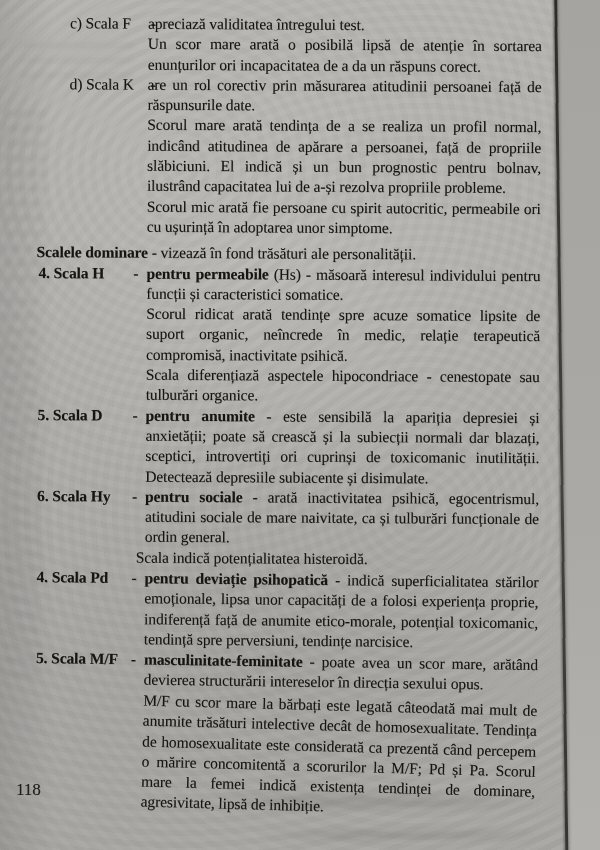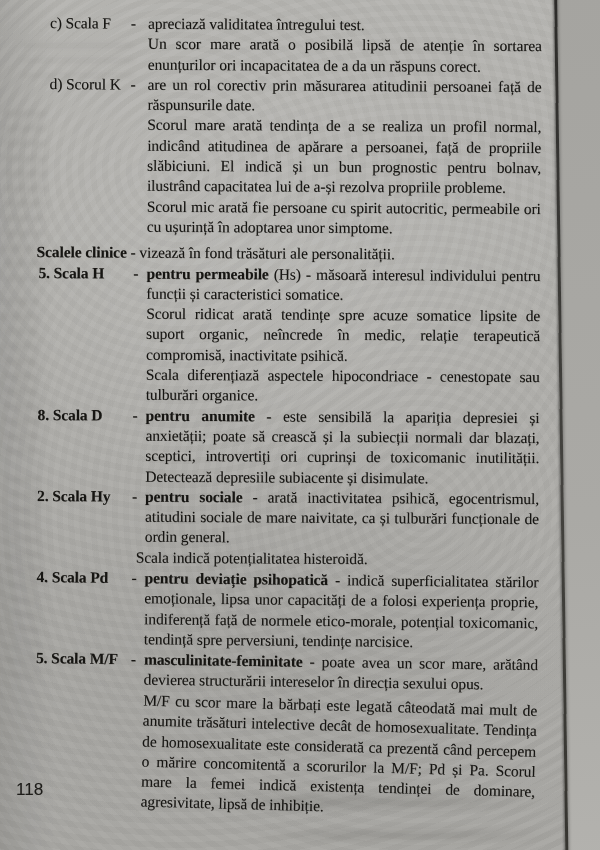--- a/index.html
+++ b/index.html
@@ -41,30 +41,30 @@
   
   .content{
     position:absolute;left:38px;top:13px;width:504px;
     transform:rotate(0.35deg);transform-origin:0 0;
     font-size:15.5px;line-height:20.3px;letter-spacing:-0.1px;
     color:#161512;text-align:justify;
     text-shadow:0.3px 0.3px 0.6px rgba(22,21,18,0.35);
   }
   .entry{position:relative;padding-left:110px;}
   .lbl{position:absolute;left:2px;top:0;width:100px;display:flex;justify-content:space-between;white-space:nowrap;}
-  .lbl.alpha{left:12px;width:86px;}
+  .lbl.alpha{left:32px;width:86px;}
   .lbl.bold, b{font-weight:bold;}
   .para{margin:0;}
   .outdent{text-indent:-9px;}
   .heading{margin:6px 0 0 0;}
   .tilt-a{transform:rotate(0.25deg);transform-origin:0 0;}
   .tilt-b{transform:rotate(0.45deg);transform-origin:0 0;}
   .tilt-c{transform:rotate(0.7deg);transform-origin:0 0;}
   .page-number{
-    position:absolute;left:16px;top:780px;font-family:Liberation Sans, sans-serif;
+    position:absolute;left:16px;top:780px;font-family:Liberation Serif, serif;
     font-size:17px;color:#1d1c19;text-shadow:0.3px 0.3px 0.6px rgba(22,21,18,0.3);
   }
 </style>
 </head>
 <body>
 
 <div class="page">
 
   <div class="smudge s1"></div>
   <div class="smudge s2"></div>
@@ -82,63 +82,63 @@
       <span class="lbl alpha">
           <span>c) Scala F</span>
           <span>-</span>
         </span>
       <p class="para">apreciază validitatea întregului test.</p>
       <p class="para">Un scor mare arată o posibilă lipsă de atenție în sortarea enunțurilor ori incapacitatea de a da un răspuns corect.</p>
     </div>
 
     <div class="entry">
       <span class="lbl alpha">
-          <span>d) Scorul K</span>
+          <span>d) Scala K</span>
           <span>-</span>
         </span>
       <p class="para">are un rol corectiv prin măsurarea atitudinii persoanei față de răspunsurile date.</p>
       <p class="para">Scorul mare arată tendința de a se realiza un profil normal, indicând atitudinea de apărare a persoanei, față de propriile slăbiciuni. El indică și un bun prognostic pentru bolnav, ilustrând capacitatea lui de a-și rezolva propriile probleme.</p>
       <p class="para">Scorul mic arată fie persoane cu spirit autocritic, permeabile ori cu ușurință în adoptarea unor simptome.</p>
     </div>
 
-    <div class="heading"><b>Scalele clinice</b><span> - vizează în fond trăsături ale personalității.</span></div>
+    <div class="heading"><b>Scalele dominare</b><span> - vizează în fond trăsături ale personalității.</span></div>
 
     <div class="entry">
       <span class="lbl bold">
-          <span>5. Scala H</span>
+          <span>4. Scala H</span>
           <span>-</span>
         </span>
       <p class="para"><b>pentru permeabile</b><span> (Hs) - măsoară interesul individului pentru funcții și caracteristici somatice.</span></p>
       <p class="para">Scorul ridicat arată tendințe spre acuze somatice lipsite de suport organic, neîncrede în medic, relație terapeutică compromisă, inactivitate psihică.</p>
       <p class="para">Scala diferențiază aspectele hipocondriace - cenestopate sau tulburări organice.</p>
     </div>
 
     <div class="entry">
       <span class="lbl bold">
-          <span>8. Scala D</span>
+          <span>5. Scala D</span>
           <span>-</span>
         </span>
       <p class="para"><b>pentru anumite</b><span> - este sensibilă la apariția depresiei și anxietății; poate să crească și la subiecții normali dar blazați, sceptici, introvertiți ori cuprinși de toxicomanic inutilității. Detectează depresiile subiacente și disimulate.</span></p>
     </div>
 
     <div class="entry">
       <span class="lbl bold">
-          <span>2. Scala Hy</span>
+          <span>6. Scala Hy</span>
           <span>-</span>
         </span>
       <p class="para"><b>pentru sociale</b><span> - arată inactivitatea psihică, egocentrismul, atitudini sociale de mare naivitate, ca și tulburări funcționale de ordin general.</span></p>
       <p class="para outdent">Scala indică potențialitatea histeroidă.</p>
     </div>
 
     <div class="entry tilt-a">
       <span class="lbl bold">
           <span>4. Scala Pd</span>
           <span>-</span>
         </span>
-      <p class="para"><b>pentru deviație psihopatică</b><span> - indică superficialitatea stărilor emoționale, lipsa unor capacități de a folosi experiența proprie, indiferență față de normele etico-morale, potențial toxicomanic, tendință spre perversiuni, tendințe narcisice.</span></p>
+      <p class="para"><b>pentru deviație psihopatică</b><span> - indică superficialitatea stărilor emoționale, lipsa unor capacități de a folosi experiența proprie, indiferență față de anumite etico-morale, potențial toxicomanic, tendință spre perversiuni, tendințe narcisice.</span></p>
     </div>
 
     <div class="entry tilt-b">
       <span class="lbl bold">
           <span>5. Scala M/F</span>
           <span>-</span>
         </span>
       <p class="para"><b>masculinitate-feminitate</b><span> - poate avea un scor mare, arătând devierea structurării intereselor în direcția sexului opus.</span></p>
       <div class="tilt-c">
         <p class="para">M/F cu scor mare la bărbați este legată câteodată mai mult de anumite trăsături intelective decât de homosexualitate. Tendința de homosexualitate este considerată ca prezentă când percepem o mărire concomitentă a scorurilor la M/F; Pd și Pa. Scorul mare la femei indică existența tendinței de dominare, agresivitate, lipsă de inhibiție.</p>

